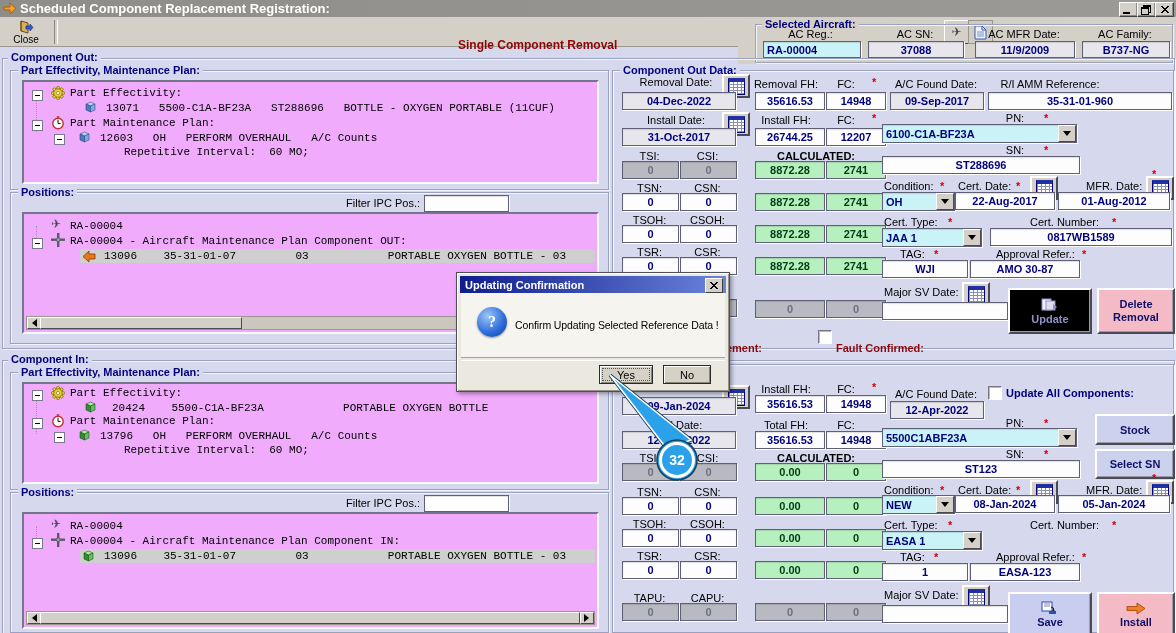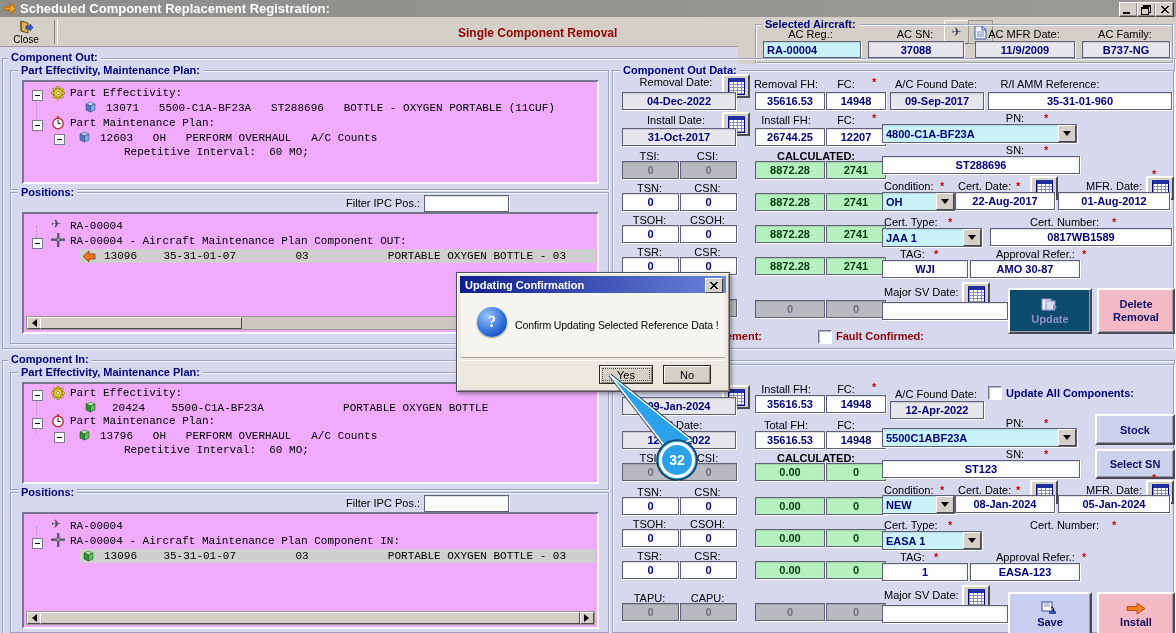--- a/index.html
+++ b/index.html
@@ -13,42 +13,42 @@
   .winbtn{width:17px;height:13px;background:#d4d0c8;border:1px solid;border-color:#fff #404040 #404040 #fff;box-shadow:inset -1px -1px 0 #8a8a8a;}
   .graypatch{background:#d4d0c8;}
   
   .grp{border:1px solid #9aa0c0;box-shadow:1px 1px 0 #f2f4ff inset, 1px 1px 0 #f2f4ff;}
   .glbl{position:absolute;font-weight:bold;color:#00007e;background:#d6d9ee;padding:0 3px;white-space:nowrap;line-height:12px;}
   
   .lb{position:absolute;white-space:nowrap;line-height:12px;}
   .c{text-align:center;}
   .rt{text-align:right;}
   .bl{color:#00007e;font-weight:bold;}
-  .dr{color:#8e0505;font-weight:bold;}
+  .dr{color:#8e0505;font-weight:bold;margin-top:12px;}
   .ast{position:absolute;color:#d00000;font-weight:bold;}
   
   .fld{position:absolute;display:flex;align-items:center;justify-content:center;
     background:#fdfdfd;border:1px solid #5f5f78;box-shadow:1px 1px 0 #ffffff, inset 0 1px 1px rgba(0,0,0,.12);
     font-weight:bold;color:#00007e;font-size:11px;white-space:nowrap;overflow:hidden;}
   .lf{justify-content:flex-start;padding-left:3px;}
   .df{background:#e6e6ec;}
   .cf{background:#c9f3f7;}
   .gf{background:#b7f0bf;color:#053b11;}
   .xf{background:#b9b9c1;color:#6e6e80;}
   .dd{position:absolute;right:0;top:0;bottom:0;width:16px;background:#d4d0c8;border:1px solid;border-color:#fff #4a4a55 #4a4a55 #fff;display:flex;align-items:center;justify-content:center;}
   .dd::after{content:"";border:4px solid transparent;border-top:5px solid #000;margin-top:4px;}
   .chk{position:absolute;width:12px;height:12px;background:#fff;border:1px solid;border-color:#77778c #fff #fff #77778c;box-shadow:inset 1px 1px 0 #b9b9c4;}
   
   .btn{position:absolute;display:flex;flex-direction:column;align-items:center;justify-content:center;gap:1px;
     background:#d4d0c8;border:2px solid;border-color:#ffffff #4a4a55 #4a4a55 #ffffff;box-shadow:inset -1px -1px 0 #9a9aa8;
     font-weight:bold;color:#101068;font-size:11px;cursor:default;}
   .lav{background:#ccd2ee;}
   .pnk{background:#f4bac6;}
   .sav{background:#c9cdf0;}
-  .dis{background:#0c4a6e;color:#8d91c6;text-align:right;}
+  .dis{background:#000000;color:#8d91c6;text-align:right;}
   .cbtn{position:absolute;background:#d4d0c8;border:2px solid;border-color:#fff #4a4a55 #4a4a55 #fff;display:flex;align-items:center;justify-content:center;}
   .calg{width:15px;height:12px;background:#fff;border:1px solid #00007e;border-top:4px solid #2030a0;
     background-image:repeating-linear-gradient(90deg,#8890b0 0 1px,transparent 1px 4px),repeating-linear-gradient(0deg,#8890b0 0 1px,transparent 1px 3px);}
   
   .tree{position:absolute;background:#f0abfc;border:2px solid;border-color:#75758c #fbfbff #fbfbff #75758c;
     font-family:"Liberation Mono","DejaVu Sans Mono",monospace;font-size:11px;overflow:hidden;}
   .tx{position:absolute;white-space:pre;line-height:13px;}
   .hl{position:absolute;background:#cfcfcf;}
   .eb{position:absolute;width:9px;height:9px;background:#fff;border:1px solid #7a7a8c;
     background-image:linear-gradient(#000,#000);background-size:5px 1px;background-position:center;background-repeat:no-repeat;}
@@ -228,21 +228,21 @@
     </div>
   <div class="fld df" style="left:622px;top:128px;width:112px;height:16px">31-Oct-2017</div>
   <div class="r lb c" style="left:748px;top:114px;width:76px">Install  FH:</div>
   <div class="r lb c" style="left:826px;top:114px;width:40px">FC:</div>
   <div class="ast" style="left:872px;top:112px">*</div>
   <div class="fld" style="left:755px;top:128px;width:68px;height:16px">26744.25</div>
   <div class="fld" style="left:826px;top:128px;width:58px;height:16px">12207</div>
   <div class="r lb c" style="left:1000px;top:112px;width:30px">PN:</div>
   <div class="ast" style="left:1044px;top:112px">*</div>
   <div class="fld cf lf" style="left:882px;top:124px;width:190px;height:17px">
-      <span>4800-C1A-BF23A</span>
+      <span>6100-C1A-BF23A</span>
       <div class="dd"></div>
     </div>
 
   <div class="r lb c" style="left:622px;top:150px;width:55px">TSI:</div>
   <div class="r lb c" style="left:680px;top:150px;width:55px">CSI:</div>
   <div class="fld xf" style="left:622px;top:161px;width:55px;height:16px">0</div>
   <div class="fld xf" style="left:680px;top:161px;width:55px;height:16px">0</div>
   <div class="r lb c" style="left:748px;top:150px;width:136px;font-weight:bold">CALCULATED:</div>
   <div class="fld gf" style="left:755px;top:161px;width:68px;height:16px">8872.28</div>
   <div class="fld gf" style="left:826px;top:161px;width:58px;height:16px">2741</div>

